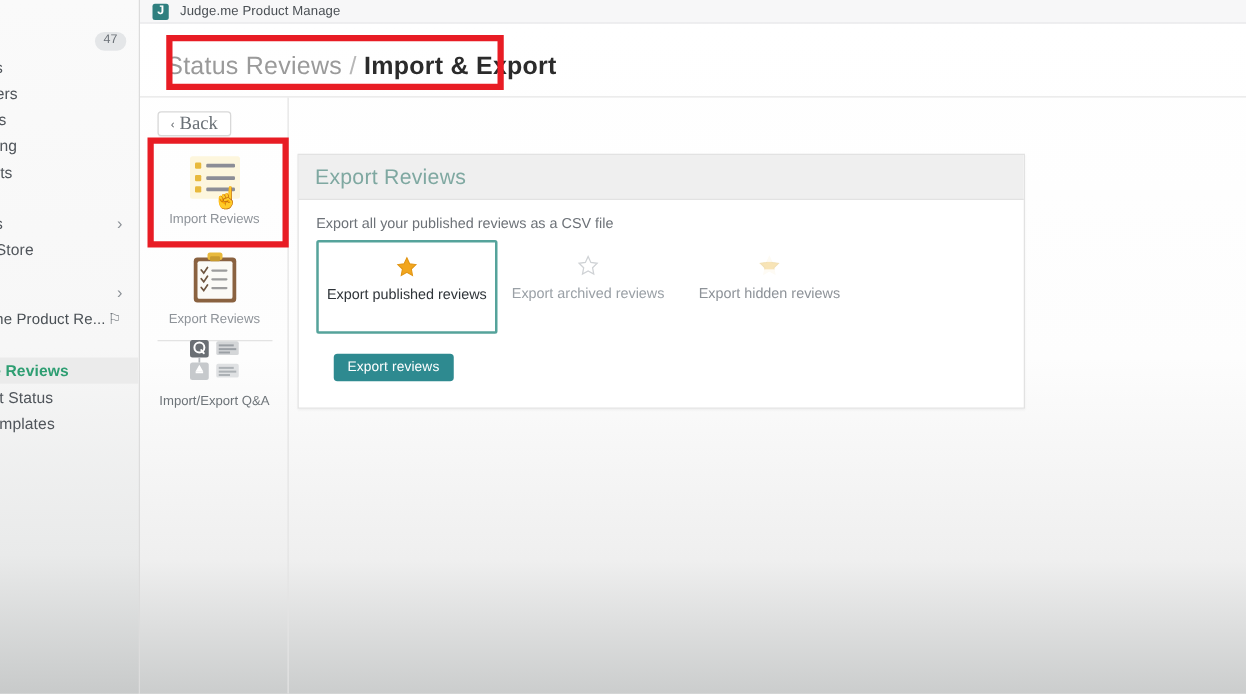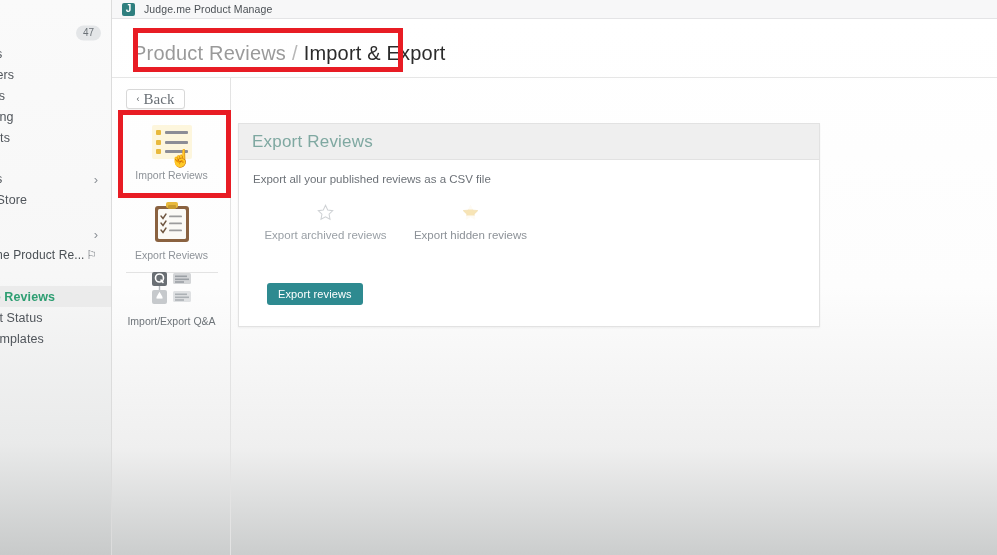--- a/index.html
+++ b/index.html
@@ -130,21 +130,21 @@
     letter-spacing: .2px;
   }
   .crumb-sep {
     font-size: 20px;
     color: #b7b7b7;
     margin: 0 6px;
   }
   .crumb-current {
     font-size: 20px;
     color: #2b2b2b;
-    font-weight: normal;
+    font-weight: bold;
     letter-spacing: .2px;
   }
   .breadcrumb-divider {
     position: absolute;
     left: 0; top: 58px;
     width: 885px;
     height: 1px;
     background: #e6e6e6;
   }
 
@@ -397,21 +397,21 @@
   </div>
 
   <div class="app-topbar">
     <div class="app-logo">J</div>
     <div class="app-title">Judge.me Product Manage</div>
   </div>
 
   <div class="main">
 
     <div class="breadcrumb-wrap">
-      <span class="crumb-parent">Product Reviews</span>
+      <span class="crumb-parent">Status Reviews</span>
       <span class="crumb-sep">/</span>
       <span class="crumb-current">Import &amp; Export</span>
     </div>
     <div class="breadcrumb-divider"></div>
 
     <div class="red-box" id="redbox-breadcrumb"></div>
 
     <div class="tool-col">
 
       <div class="back-btn">
@@ -496,20 +496,28 @@
 
     <div class="panel">
       <div class="panel-header">
         <span class="panel-title">Export Reviews</span>
       </div>
       <div class="panel-body">
         <div class="panel-desc">Export all your published reviews as a CSV file</div>
 
         <div class="option-row">
 
+          <div class="option selected">
+            <span class="opt-icon">
+              <svg width="17" height="17" viewBox="0 0 20 20" xmlns="http://www.w3.org/2000/svg">
+                <polygon points="10,1.5 12.6,7 18.5,7.8 14.2,12 15.3,18 10,15.1 4.7,18 5.8,12 1.5,7.8 7.4,7" fill="#f2a61e" stroke="#e09412" stroke-width="1"></polygon>
+              </svg>
+            </span>
+            <span class="opt-label">Export published reviews</span>
+          </div>
 
           <div class="option dimmer">
             <span class="opt-icon">
               <svg width="17" height="17" viewBox="0 0 20 20" xmlns="http://www.w3.org/2000/svg">
                 <polygon points="10,1.5 12.6,7 18.5,7.8 14.2,12 15.3,18 10,15.1 4.7,18 5.8,12 1.5,7.8 7.4,7" fill="none" stroke="#cfd2d5" stroke-width="1.2"></polygon>
               </svg>
             </span>
             <span class="opt-label">Export archived reviews</span>
           </div>
 

